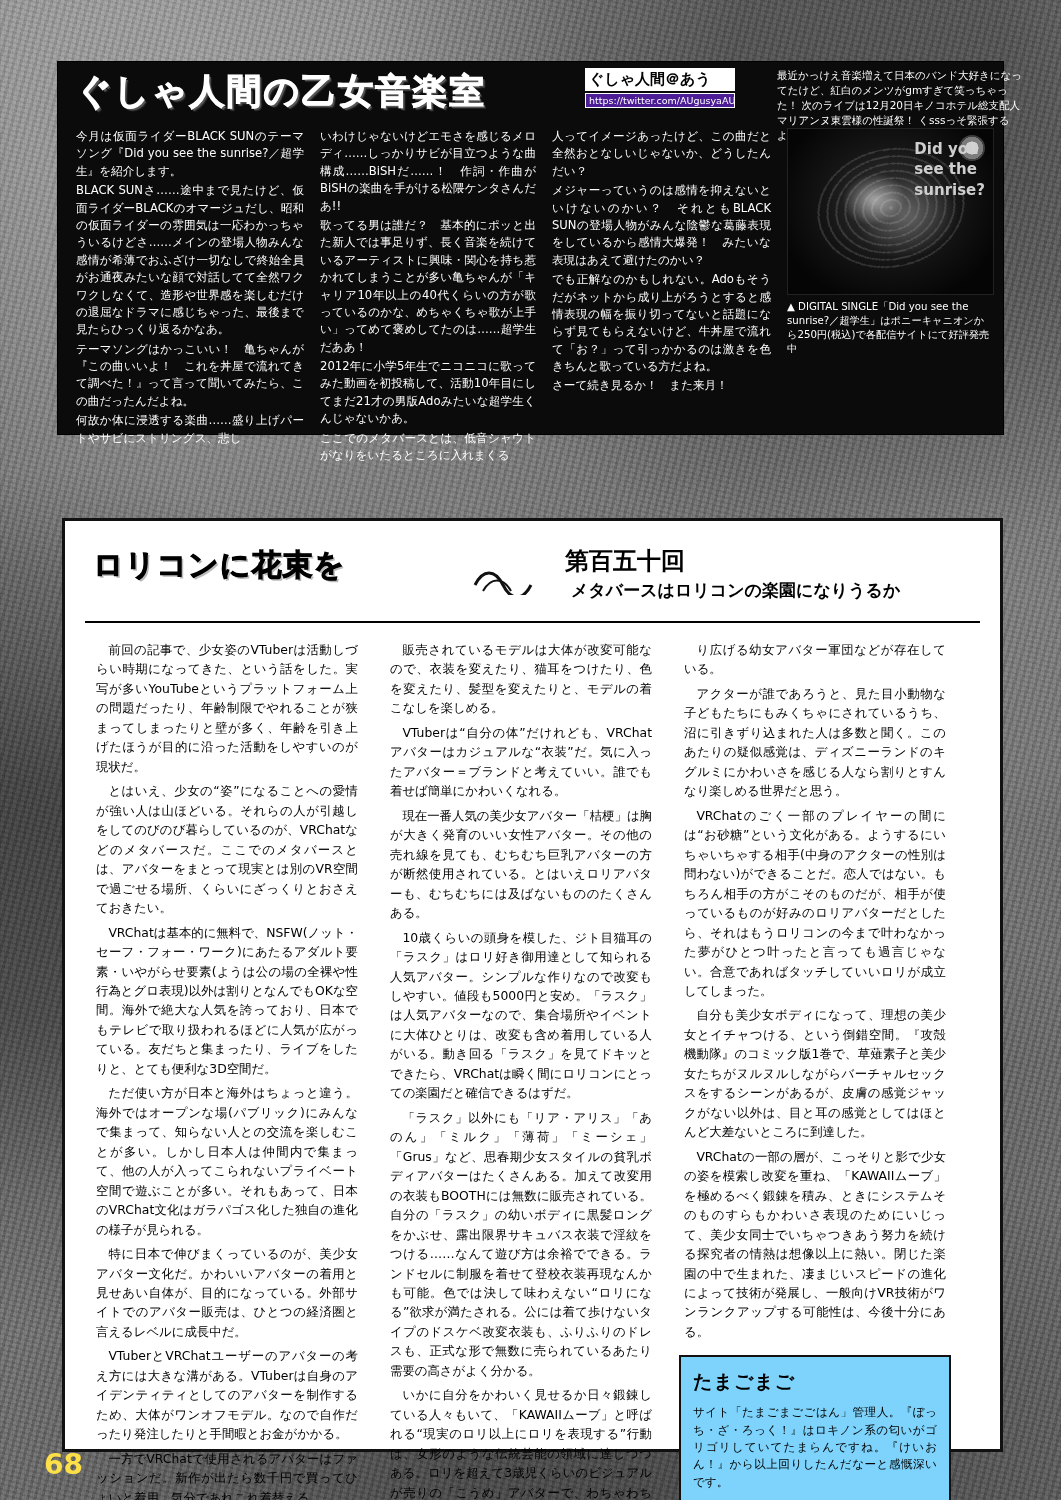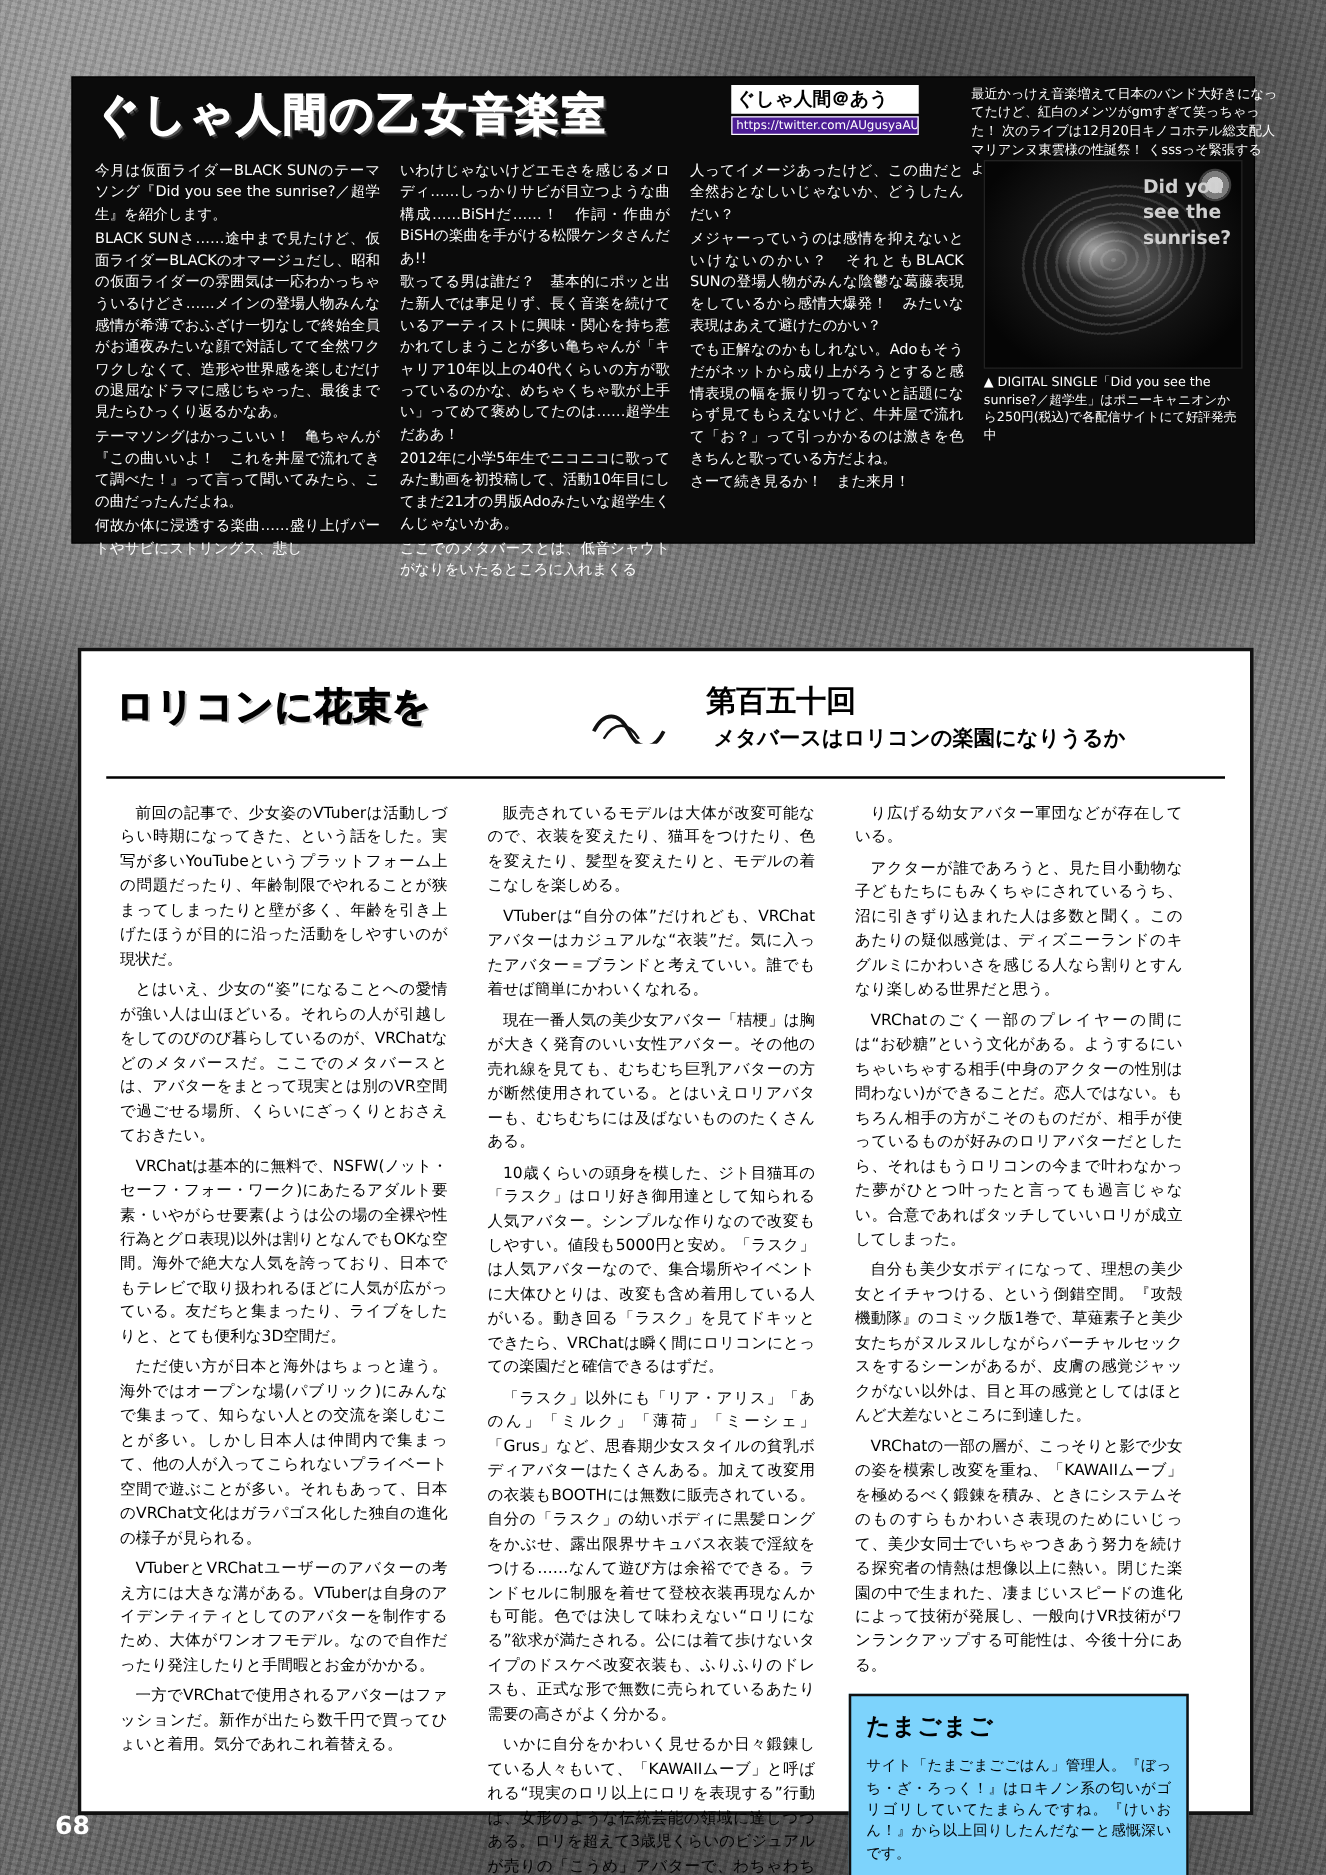--- a/index.html
+++ b/index.html
@@ -163,21 +163,21 @@
     margin-top:14px;border:2px solid #111;background:#7dd3fc;
     padding:10px 12px;
   }
   .tamago h4{
     margin:0 0 7px 0;font-size:19px;font-weight:bold;letter-spacing:1px;
   }
   .tamago p{font-size:11.6px;line-height:1.5;margin:0;text-indent:0;}
 
   .pageno{
     position:absolute;left:44px;top:1448px;
-    font-size:20px;font-weight:bold;color:#ffffff;
+    font-size:28px;font-weight:bold;color:#fde047;
     font-family:"DejaVu Sans","Liberation Sans",sans-serif;
   }
 </style>
 </head>
 <body>
 
 <div class="bg"></div>
 <div class="bg2"></div>
 
 <section class="top-panel">
@@ -240,20 +240,21 @@
     <div class="ep-sub">メタバースはロリコンの楽園になりうるか</div>
     <div class="art-rule"></div>
   </div>
 
   <div class="art-body">
     <div class="acol">
       <p>前回の記事で、少女姿のVTuberは活動しづらい時期になってきた、という話をした。実写が多いYouTubeというプラットフォーム上の問題だったり、年齢制限でやれることが狭まってしまったりと壁が多く、年齢を引き上げたほうが目的に沿った活動をしやすいのが現状だ。</p>
       <p>とはいえ、少女の“姿”になることへの愛情が強い人は山ほどいる。それらの人が引越しをしてのびのび暮らしているのが、VRChatなどのメタバースだ。ここでのメタバースとは、アバターをまとって現実とは別のVR空間で過ごせる場所、くらいにざっくりとおさえておきたい。</p>
       <p>VRChatは基本的に無料で、NSFW(ノット・セーフ・フォー・ワーク)にあたるアダルト要素・いやがらせ要素(ようは公の場の全裸や性行為とグロ表現)以外は割りとなんでもOKな空間。海外で絶大な人気を誇っており、日本でもテレビで取り扱われるほどに人気が広がっている。友だちと集まったり、ライブをしたりと、とても便利な3D空間だ。</p>
       <p>ただ使い方が日本と海外はちょっと違う。海外ではオープンな場(パブリック)にみんなで集まって、知らない人との交流を楽しむことが多い。しかし日本人は仲間内で集まって、他の人が入ってこられないプライベート空間で遊ぶことが多い。それもあって、日本のVRChat文化はガラパゴス化した独自の進化の様子が見られる。</p>
+      <p>特に日本で伸びまくっているのが、美少女アバター文化だ。かわいいアバターの着用と見せあい自体が、目的になっている。外部サイトでのアバター販売は、ひとつの経済圏と言えるレベルに成長中だ。</p>
       <p>VTuberとVRChatユーザーのアバターの考え方には大きな溝がある。VTuberは自身のアイデンティティとしてのアバターを制作するため、大体がワンオフモデル。なので自作だったり発注したりと手間暇とお金がかかる。</p>
       <p>一方でVRChatで使用されるアバターはファッションだ。新作が出たら数千円で買ってひょいと着用。気分であれこれ着替える。</p>
     </div>
 
     <div class="acol">
       <p>販売されているモデルは大体が改変可能なので、衣装を変えたり、猫耳をつけたり、色を変えたり、髪型を変えたりと、モデルの着こなしを楽しめる。</p>
       <p>VTuberは“自分の体”だけれども、VRChatアバターはカジュアルな“衣装”だ。気に入ったアバター＝ブランドと考えていい。誰でも着せば簡単にかわいくなれる。</p>
       <p>現在一番人気の美少女アバター「桔梗」は胸が大きく発育のいい女性アバター。その他の売れ線を見ても、むちむち巨乳アバターの方が断然使用されている。とはいえロリアバターも、むちむちには及ばないもののたくさんある。</p>
       <p>10歳くらいの頭身を模した、ジト目猫耳の「ラスク」はロリ好き御用達として知られる人気アバター。シンプルな作りなので改変もしやすい。値段も5000円と安め。「ラスク」は人気アバターなので、集合場所やイベントに大体ひとりは、改変も含め着用している人がいる。動き回る「ラスク」を見てドキッとできたら、VRChatは瞬く間にロリコンにとっての楽園だと確信できるはずだ。</p>
       <p>「ラスク」以外にも「リア・アリス」「あのん」「ミルク」「薄荷」「ミーシェ」「Grus」など、思春期少女スタイルの貧乳ボディアバターはたくさんある。加えて改変用の衣装もBOOTHには無数に販売されている。自分の「ラスク」の幼いボディに黒髪ロングをかぶせ、露出限界サキュバス衣装で淫紋をつける……なんて遊び方は余裕でできる。ランドセルに制服を着せて登校衣装再現なんかも可能。色では決して味わえない“ロリになる”欲求が満たされる。公には着て歩けないタイプのドスケベ改変衣装も、ふりふりのドレスも、正式な形で無数に売られているあたり需要の高さがよく分かる。</p>

